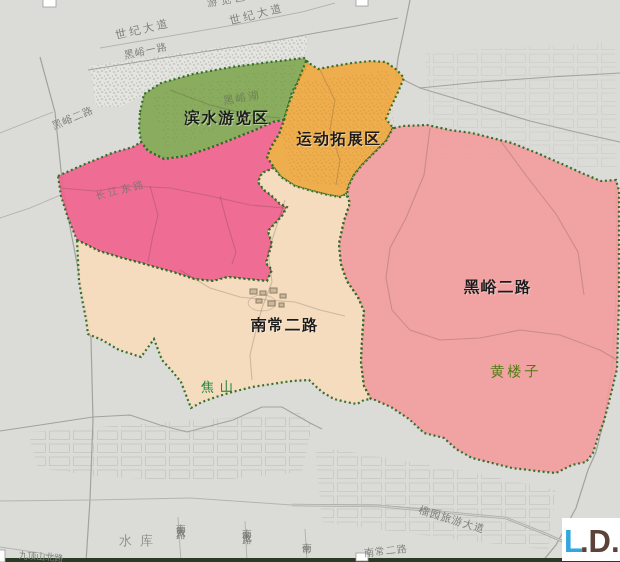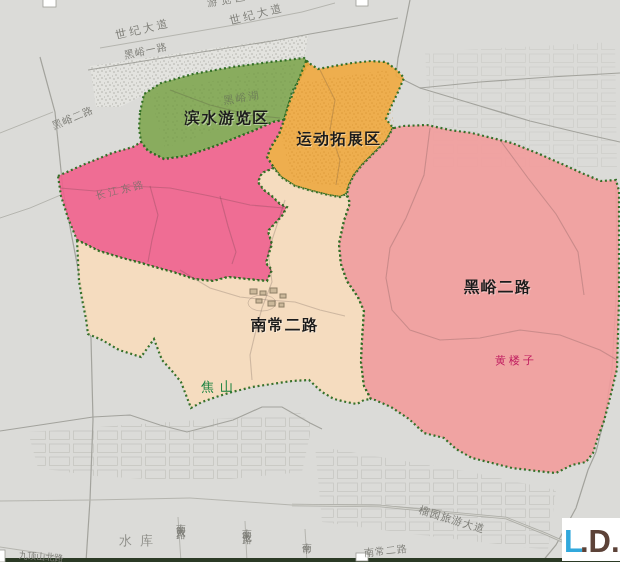--- a/index.html
+++ b/index.html
@@ -126,21 +126,21 @@
   <div class="rl" style="left:121px;top:190px;letter-spacing:3px;color:#87706f;transform:translate(-50%,-50%) rotate(-14deg)">长江东路</div>
   <div class="rl" style="left:452px;top:520px;font-size:10.5px;letter-spacing:1px;transform:translate(-50%,-50%) rotate(17deg)">榴园旅游大道</div>
   <div class="rl" style="left:386px;top:551px;letter-spacing:1px;transform:translate(-50%,-50%) rotate(-6deg)">南常二路</div>
   <div class="vl" style="left:174px;top:516px">南常六路</div>
   <div class="vl" style="left:240px;top:521px">南常七路</div>
   <div class="vl" style="left:300px;top:535px">南常</div>
   <div class="rl" style="left:41px;top:557px;font-size:9px;transform:translate(-50%,-50%) rotate(4deg)">九顶山北路</div>
 
   <div class="pl" style="left:242px;top:98px;font-size:10.5px;color:#6e7e58;letter-spacing:2px;transform:translate(-50%,-50%) rotate(-9deg)">黑峪湖</div>
   <div class="pl" style="left:220px;top:387px;font-size:13px;color:#15803d;letter-spacing:6px;transform:translate(-50%,-50%)">焦山</div>
-  <div class="pl" style="left:516px;top:360px;font-size:11px;color:#be185d;letter-spacing:3px;transform:translate(-50%,-50%)">黄楼子</div>
+  <div class="pl" style="left:516px;top:372px;font-size:14px;color:#4d7c0f;letter-spacing:3px;transform:translate(-50%,-50%)">黄楼子</div>
   <div class="pl" style="left:140px;top:541px;font-size:13px;color:#8f8f8a;letter-spacing:8px;transform:translate(-50%,-50%)">水库</div>
   <div class="rl" style="left:228px;top:-7px;letter-spacing:4px;transform:translate(-50%,0) rotate(-9deg)">游览区</div>
 
   <div class="logo">
     <svg width="58" height="43" viewBox="0 0 58 43">
       <text x="2" y="34" class="logo-t" fill="#31a8dc">L</text>
       <text x="18" y="34" class="logo-t" fill="#5c4238">.D.</text>
     </svg>
   </div>
 

